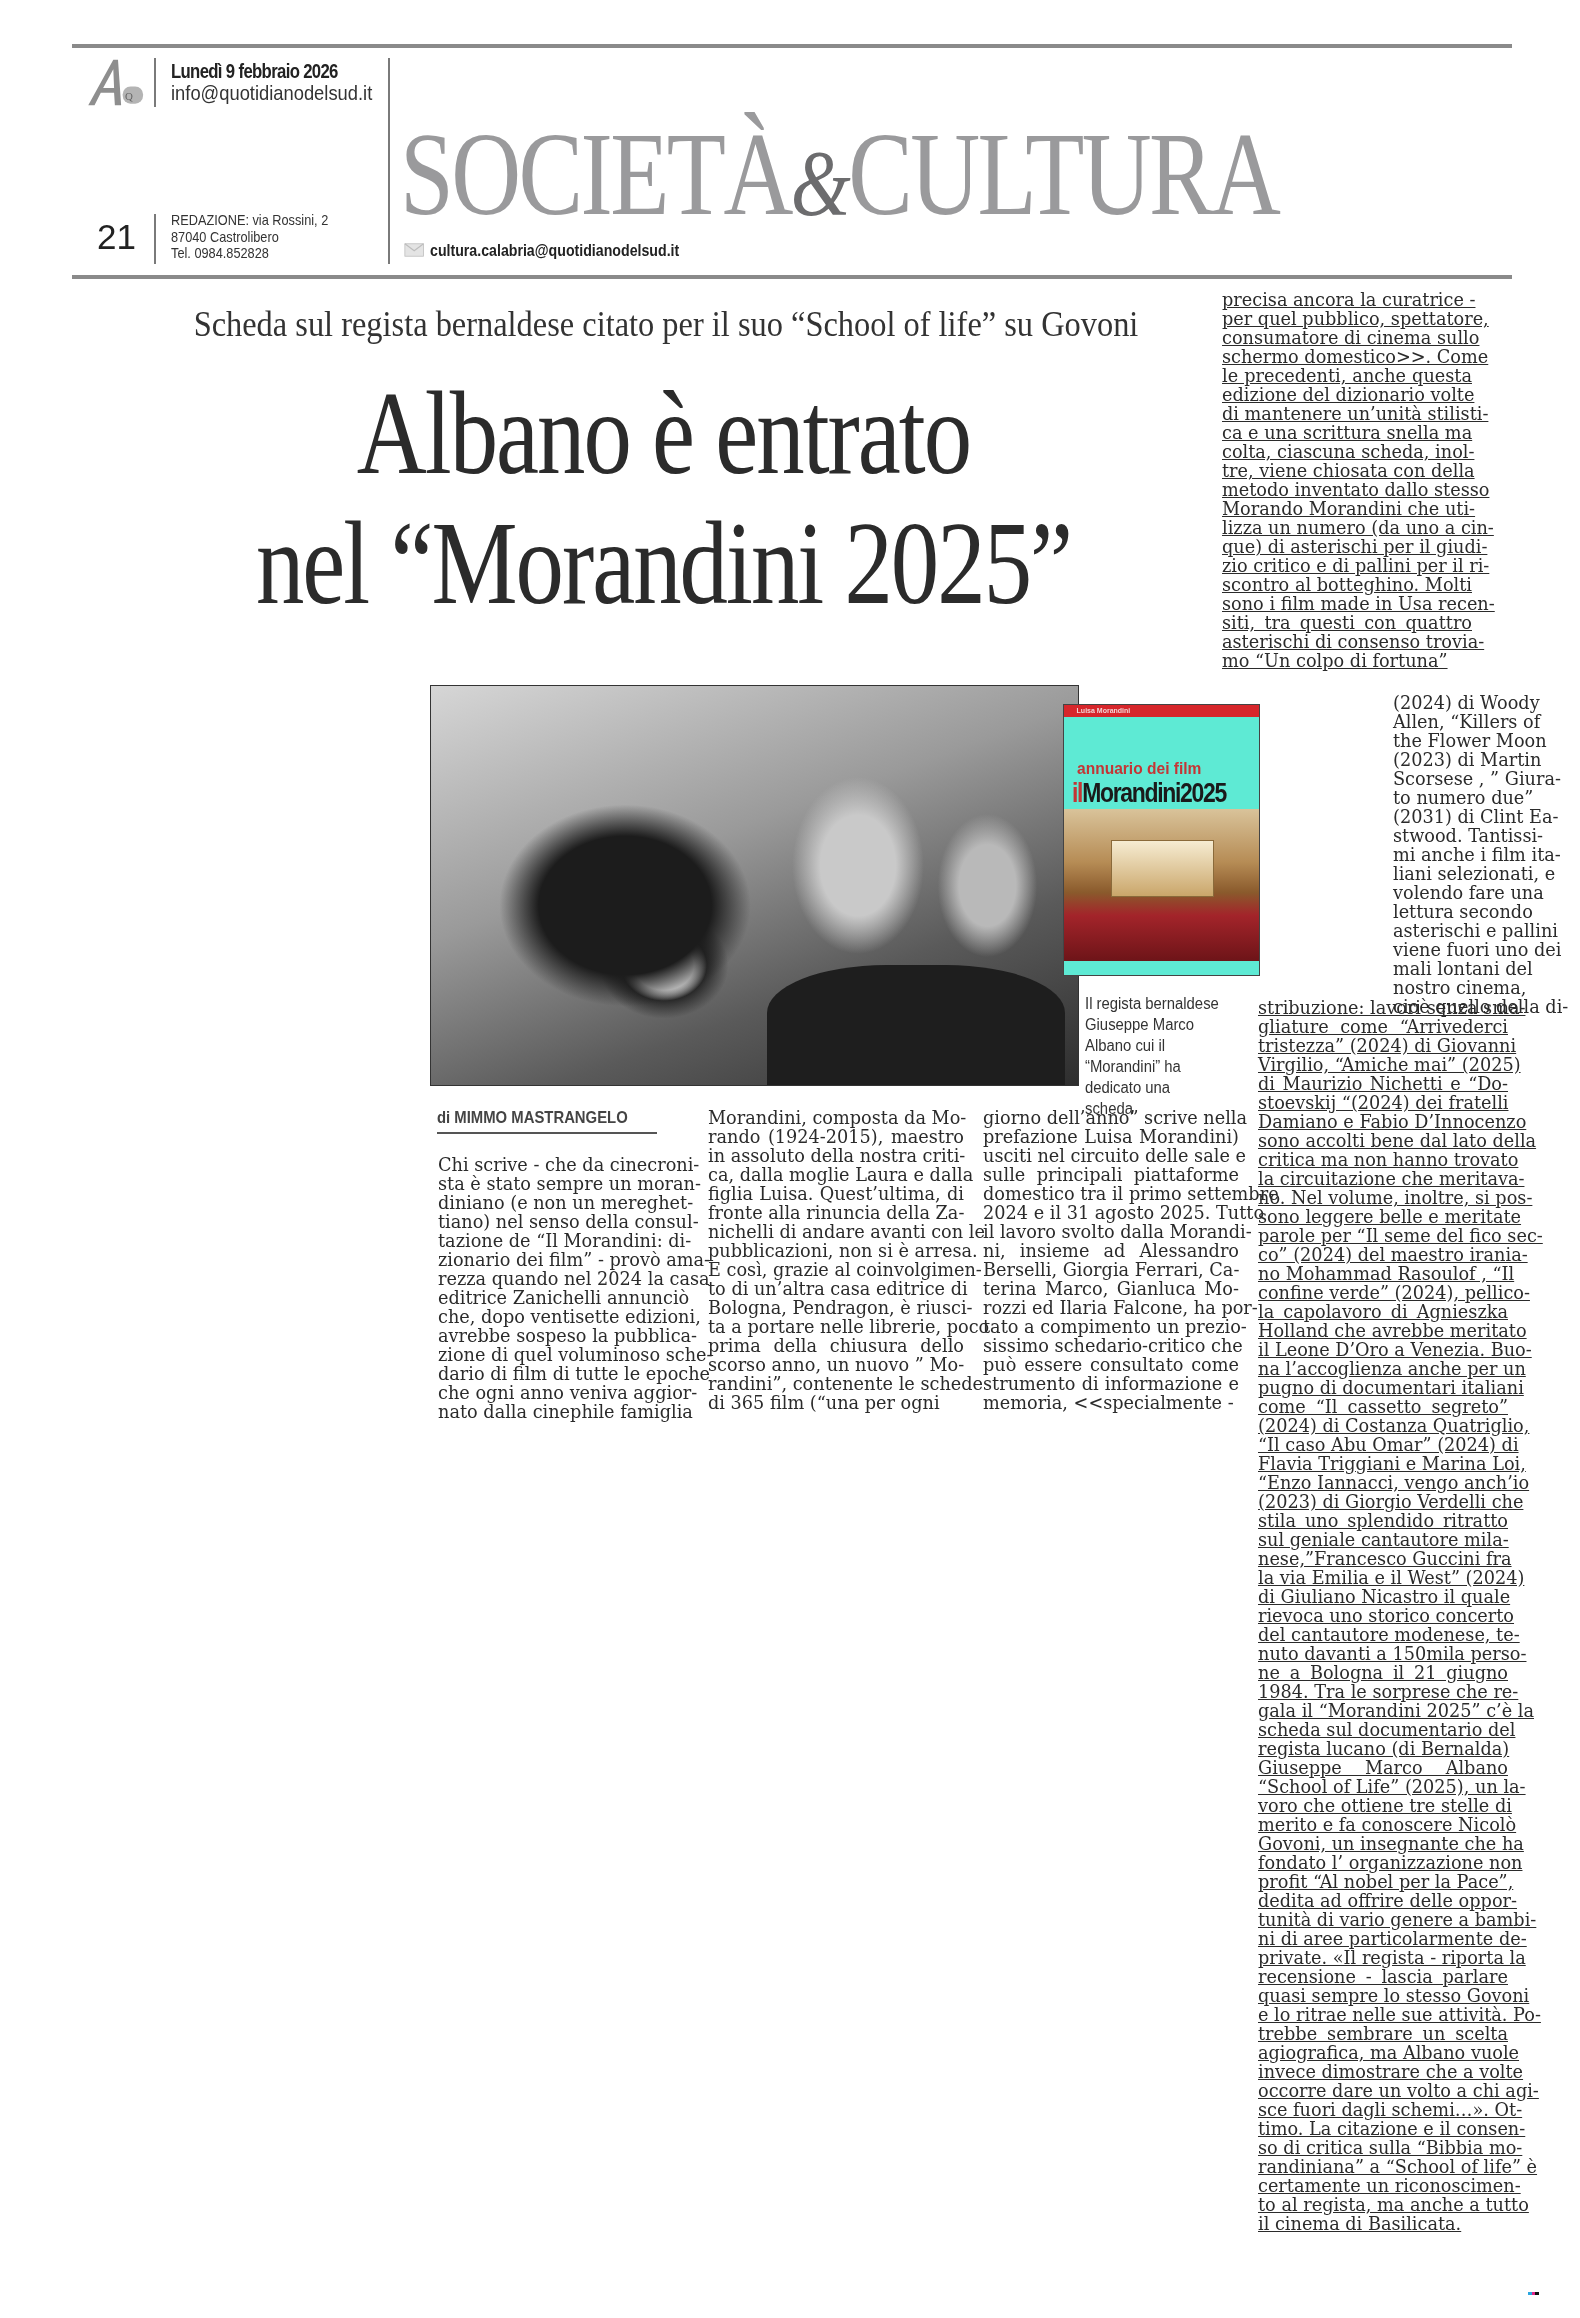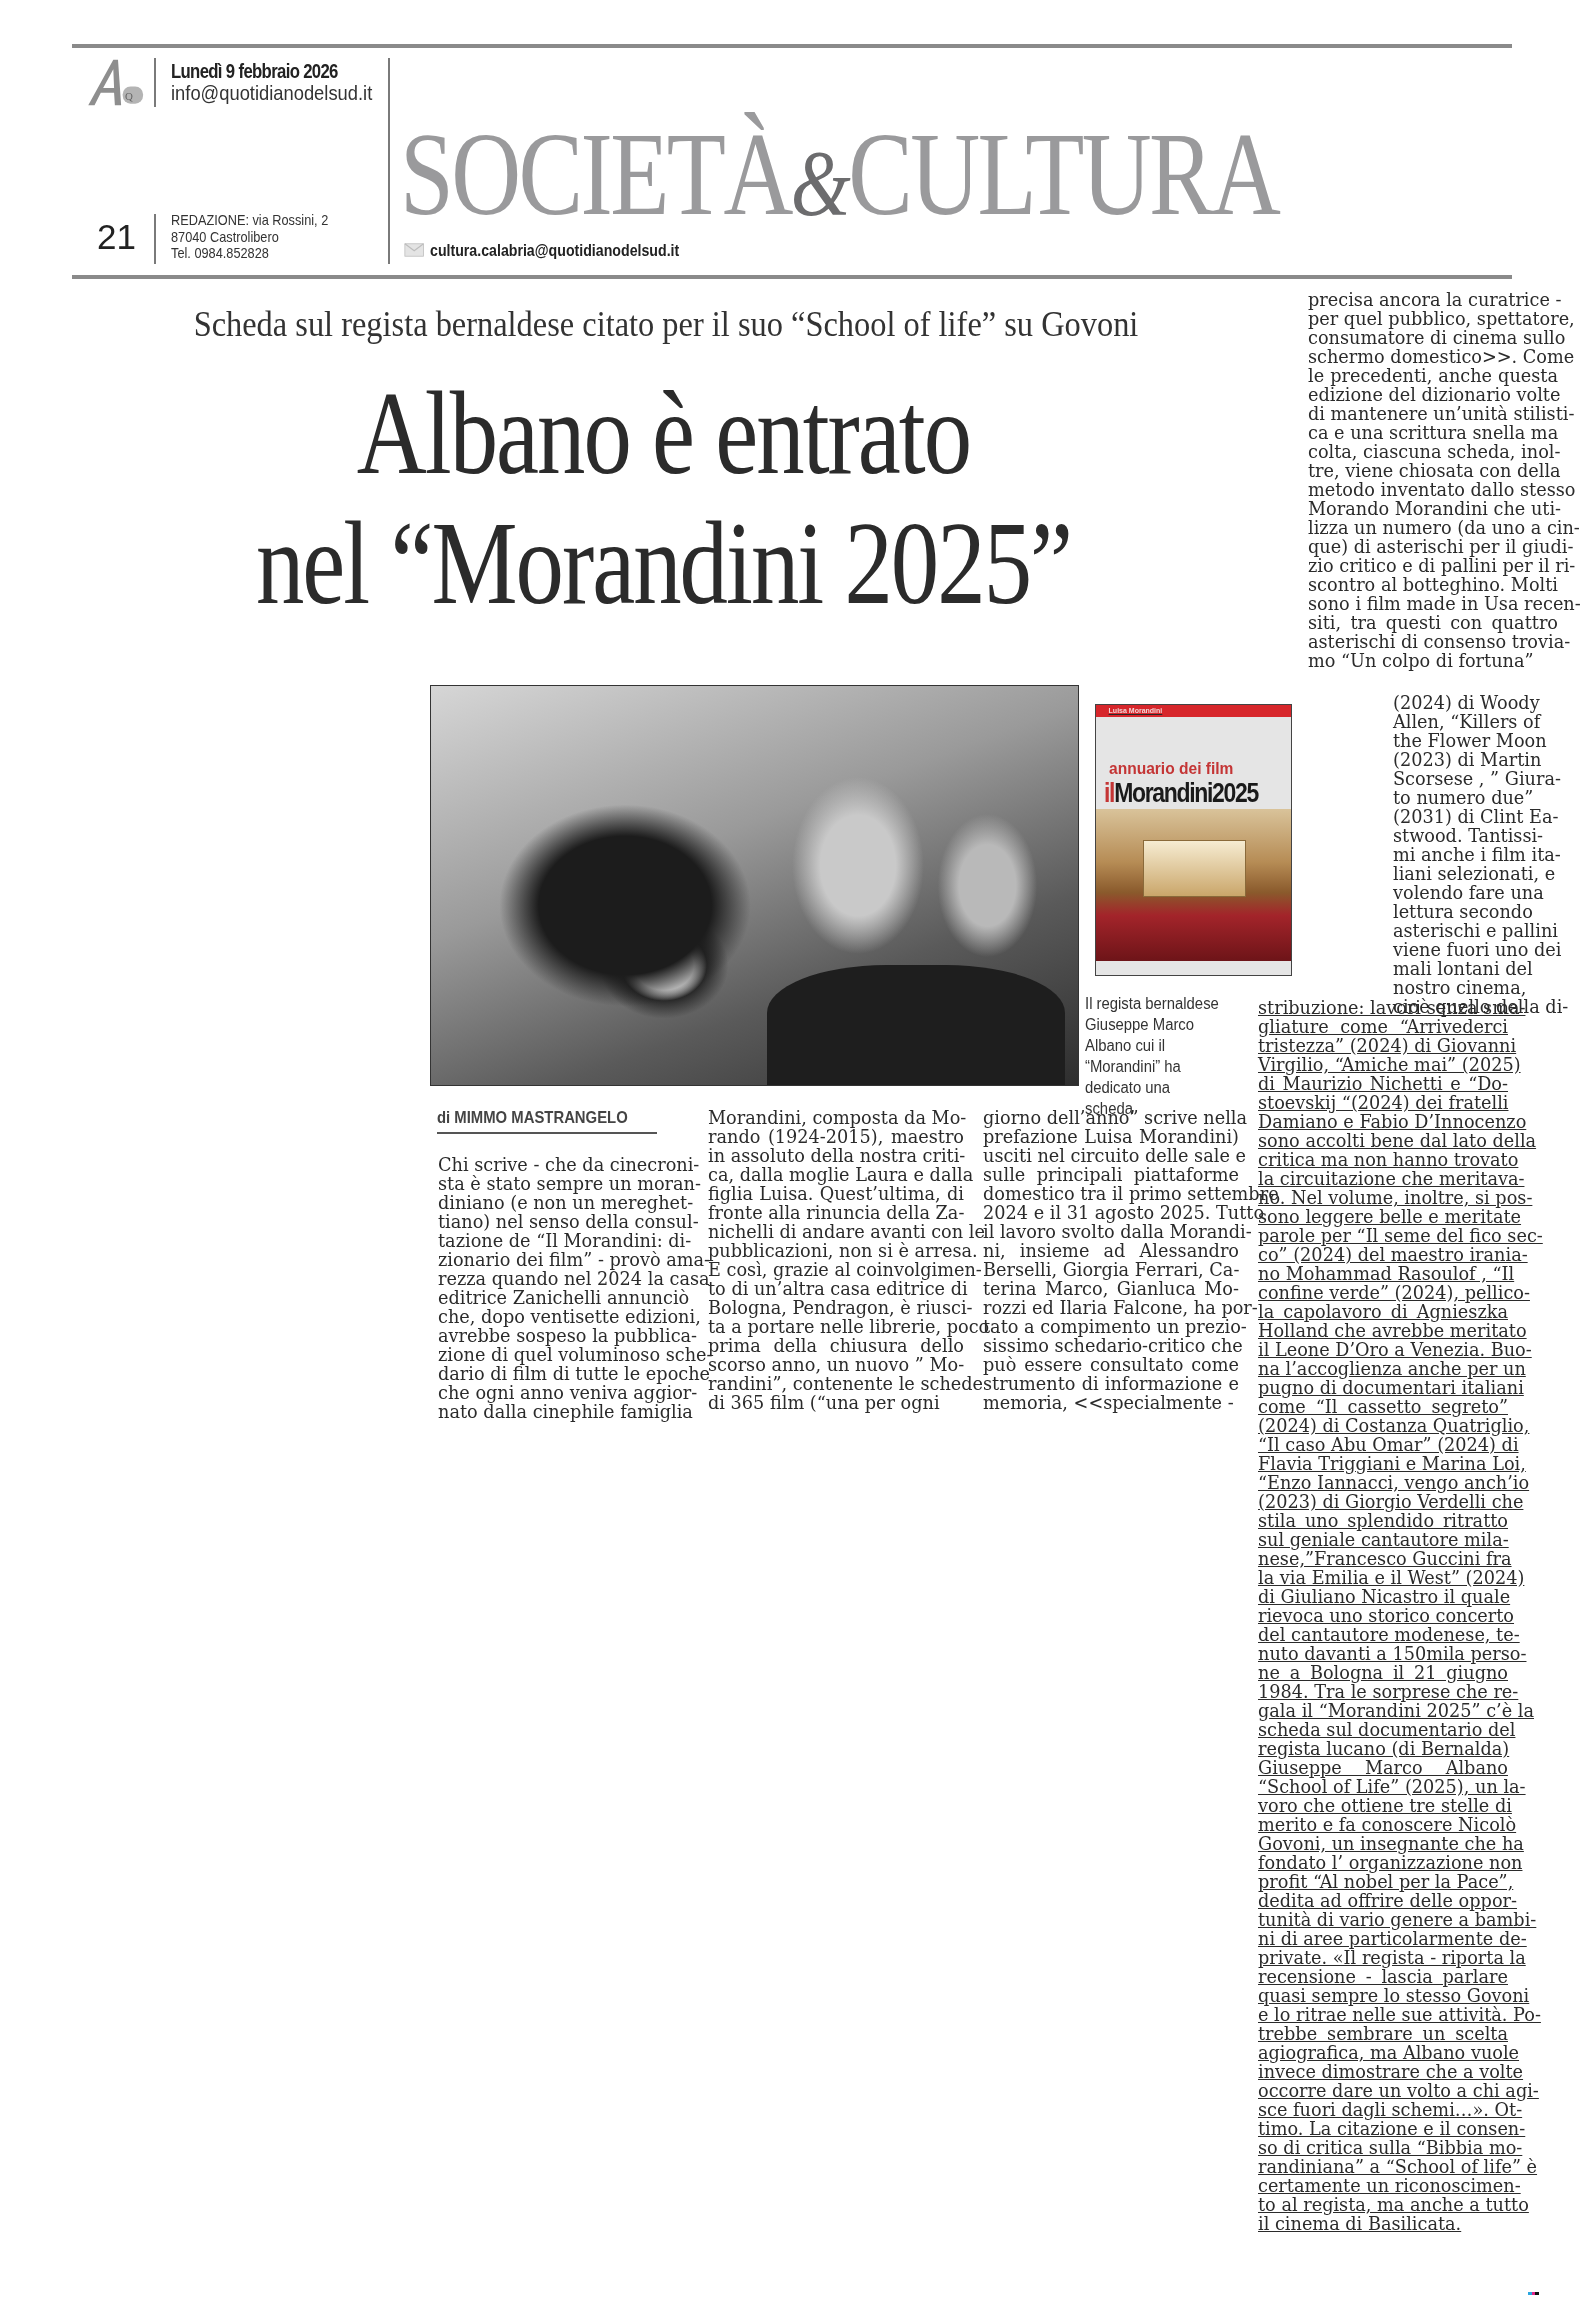--- a/index.html
+++ b/index.html
@@ -22,39 +22,39 @@
   .headline{left:63px;top:369px;width:1201px;text-align:center;font:118px/130px "Liberation Serif",serif;color:#2b2b2b;letter-spacing:-2.4px;transform:scaleX(.82);transform-origin:center;white-space:nowrap;}
   
   .photo{left:430px;top:685px;width:647px;height:399px;border:1.6px solid #333;background:
      radial-gradient(ellipse 94px 126px at 66% 45%, #c9c9c9 0 40%, transparent 70%),
      radial-gradient(ellipse 71px 102px at 86% 50%, #b9b9b9 0 40%, transparent 70%),
      radial-gradient(ellipse 157px 126px at 30% 55%, #1c1c1c 0 55%, transparent 80%),
      radial-gradient(ellipse 86px 71px at 36% 70%, #eaeaea 0 35%, #2a2a2a 50%, transparent 75%),
      linear-gradient(160deg,#d6d6d6 0%,#9a9a9a 40%,#5a5a5a 70%,#2e2e2e 100%);}
   .photo .shirt{position:absolute;left:52%;top:70%;width:46%;height:30%;background:#1e1e1e;border-radius:40% 40% 0 0;}
   
-  .cover{left:1095px;top:704px;width:195px;height:270px;border:1.6px solid #444;background:#e5e5e5;overflow:hidden;text-decoration:underline;}
+  .cover{left:1063px;top:704px;width:195px;height:270px;border:1.6px solid #444;background:#5eead4;overflow:hidden;}
   .cover .band{height:11.8px;background:#d7262b;color:#f1d6d6;font:bold 7px "Liberation Sans",sans-serif;padding-left:12.6px;line-height:11.8px;}
   .cover .ann{position:absolute;left:12.6px;top:53px;font:bold 17.3px "Liberation Sans",sans-serif;color:#c43535;transform:scaleX(.9);transform-origin:left;}
   .cover .mor{position:absolute;left:7.9px;top:72px;font:bold 28px "Liberation Sans",sans-serif;color:#1a1a1a;letter-spacing:-1.6px;transform:scaleX(.82);transform-origin:left;white-space:nowrap;}
   .cover .mor .il{color:#c43535;}
   .cover .theatre{position:absolute;left:0;top:104px;width:195px;height:152px;background:
      linear-gradient(to bottom,#d9c39a 0%,#b68c55 35%,#8a5a2c 55%,#a3242a 70%,#6d1418 100%);}
   .cover .theatre .stage{position:absolute;left:47px;top:31px;width:101px;height:55px;background:linear-gradient(#f6ecd2,#caa66a);border:1.6px solid #8a6a3a;}
   
   .caption{left:1085px;top:993px;width:157px;font:17.3px/21px "Liberation Sans",sans-serif;color:#333;transform:scaleX(.86);transform-origin:left;}
   .byline{left:437px;top:1107px;font:bold 17.3px "Liberation Sans",sans-serif;color:#444;transform:scaleX(.86);transform-origin:left;white-space:nowrap;}
   .byline-rule{left:437px;top:1132px;width:220px;height:1.6px;background:#555;}
   .col{position:absolute;font:17.7px/19px "DejaVu Serif",serif;color:#2b2b2b;text-align:justify;}
   .col .ln{display:block;white-space:nowrap;text-align:justify;text-align-last:justify;}
   .col .ln.last{text-align-last:left;}
   .c1{left:438px;top:1156px;width:248px;}
   .c2{left:708px;top:1109px;width:256px;}
   .c3{left:983px;top:1109px;width:256px;}
-  .c4{left:1308px;top:291px;width:250px;}
+  .c4{left:1222px;top:291px;width:250px;text-decoration:underline;}
   .c4b{left:1393px;top:694px;width:115px;}
   .c4c{left:1258px;top:999px;width:250px;text-decoration:underline;}
   .reg{left:1528px;top:2292px;width:11px;height:3.1px;background:linear-gradient(90deg,#2aa6e0 0 33%,#e0258a 33% 66%,#111 66%);}
 </style>
 </head>
 <body>
 
 <div class="rule" style="top:44px;"></div>
 <div class="rule" style="top:275px;"></div>
 <div class="vline" style="left:154px;top:58px;height:49px;"></div>

